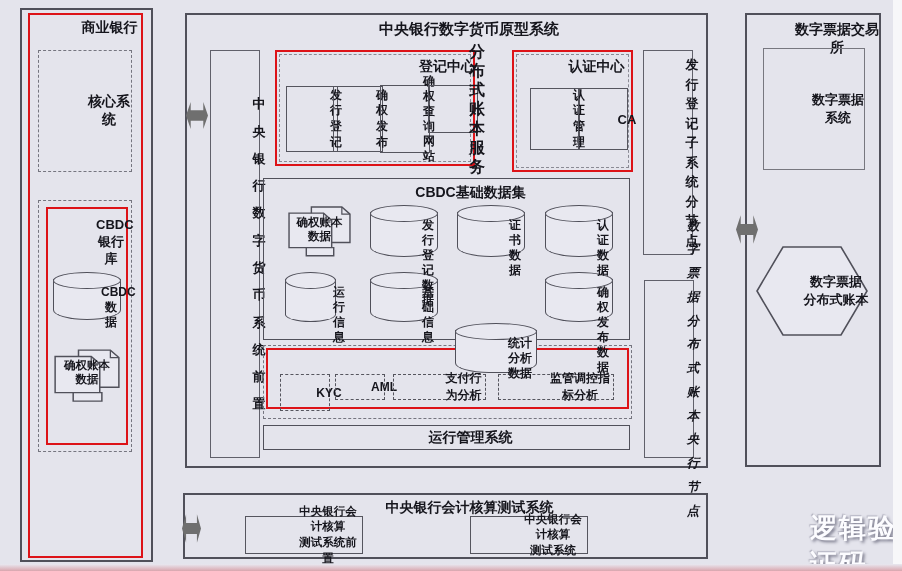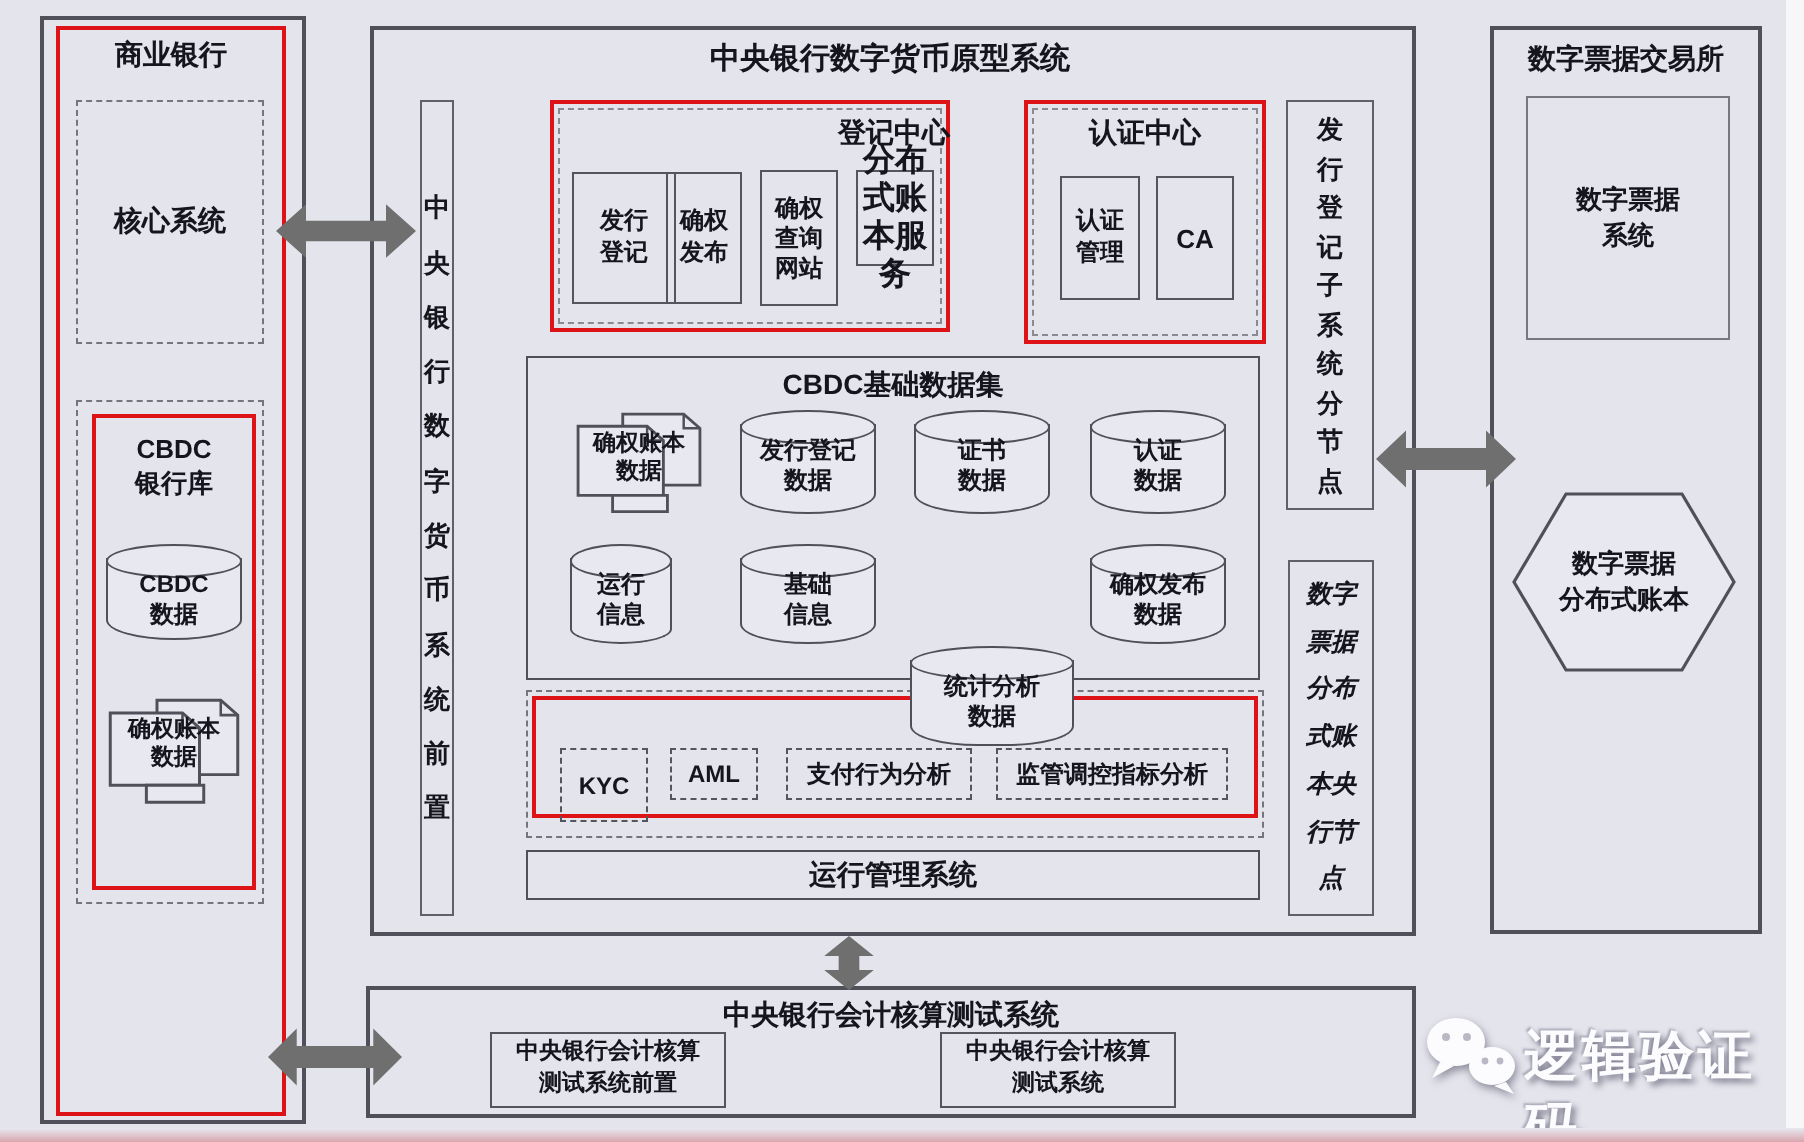--- a/index.html
+++ b/index.html
@@ -2,21 +2,21 @@
 <html><head>
 <meta charset="utf-8">
 <style>
   * { margin:0; padding:0; box-sizing:border-box; }
   html,body { background:#cfcfd8; }
   body { font-family:"Liberation Sans", sans-serif; }
   #stage {
     position:relative; width:902px; height:571px; overflow:hidden;
     background:#e4e4ec; color:#15151c; font-weight:bold;
   }
-  .abs { position:absolute; }
+  .abs { position:absolute;padding-left:48px; }
   
   .panel  { border:2px solid #50505a; }
   .thin   { border:1.5px solid #55555e; }
   .dashed { border:1px dashed #75757f; }
   .redbox { border:2px solid #dd1318; }
   .redbox.innerdash::before { content:""; position:absolute; inset:2px; border:1px dashed #8a8a94; pointer-events:none; }
   .ctr   { display:flex; align-items:center; justify-content:center; text-align:center; }
   .ml    { white-space:pre-line; }
   .titlebar { text-align:center; }
   

